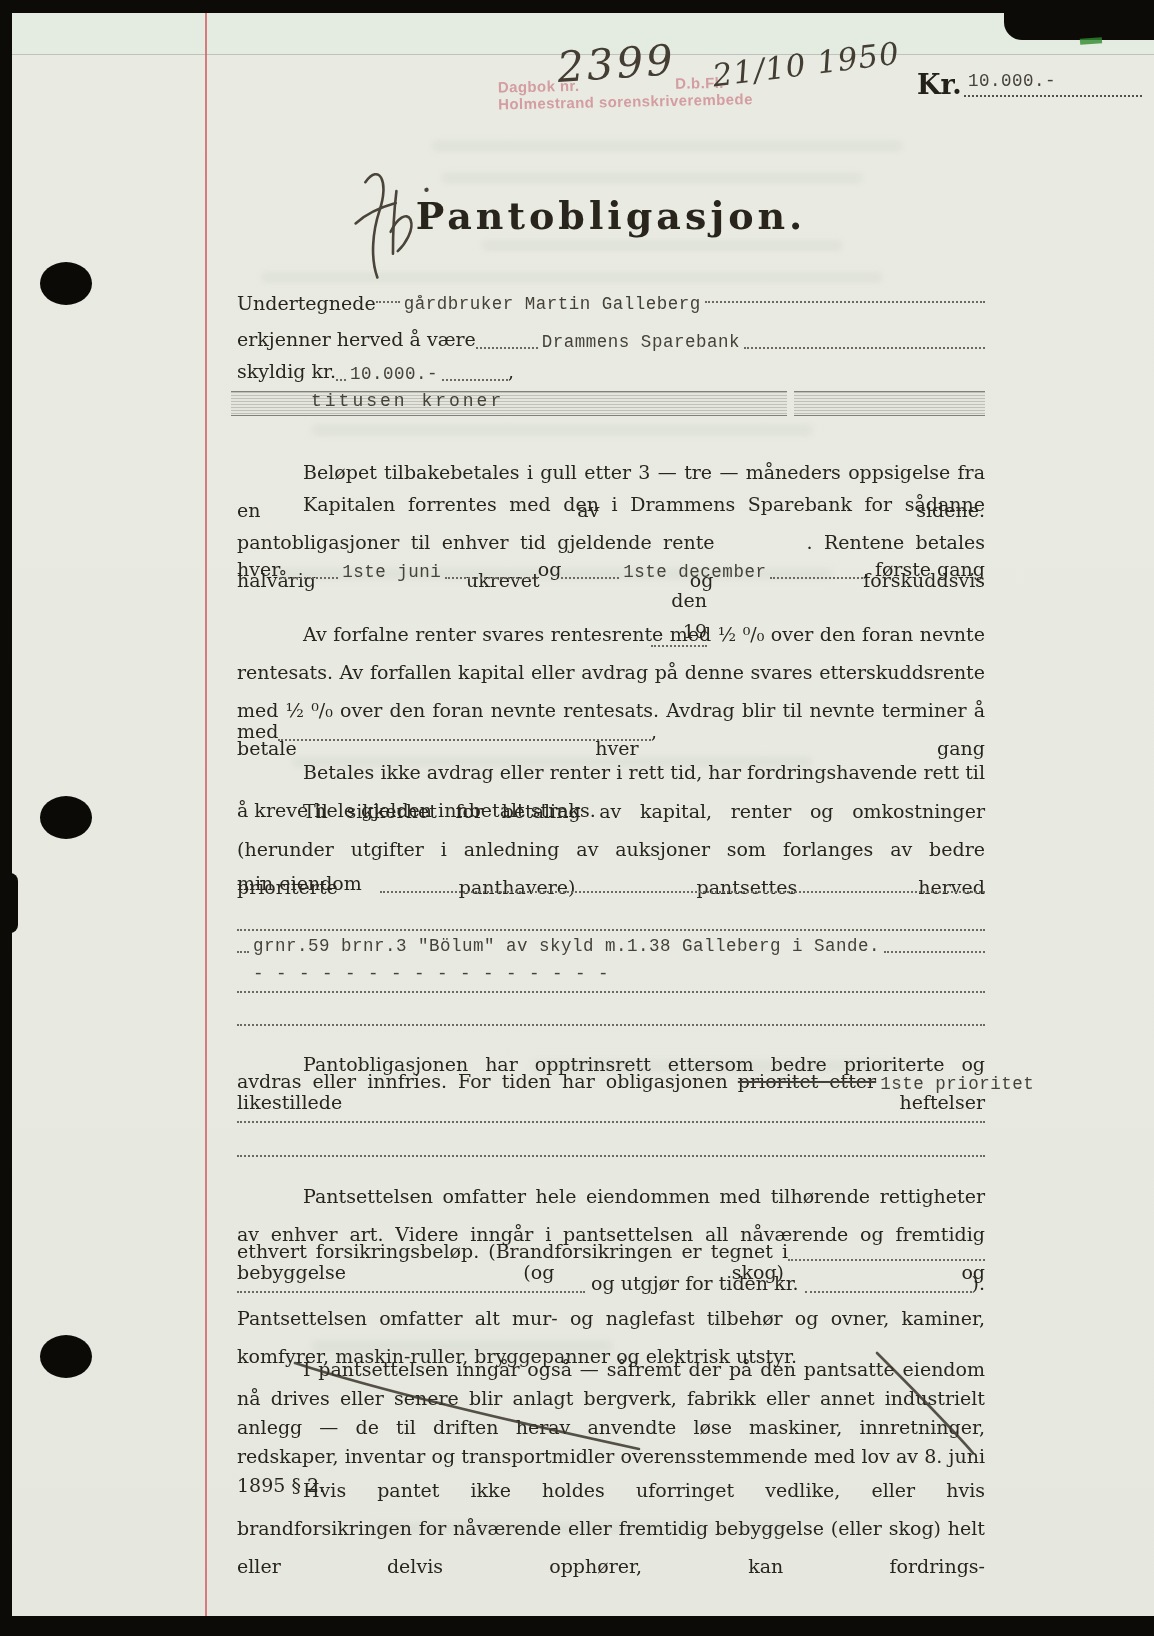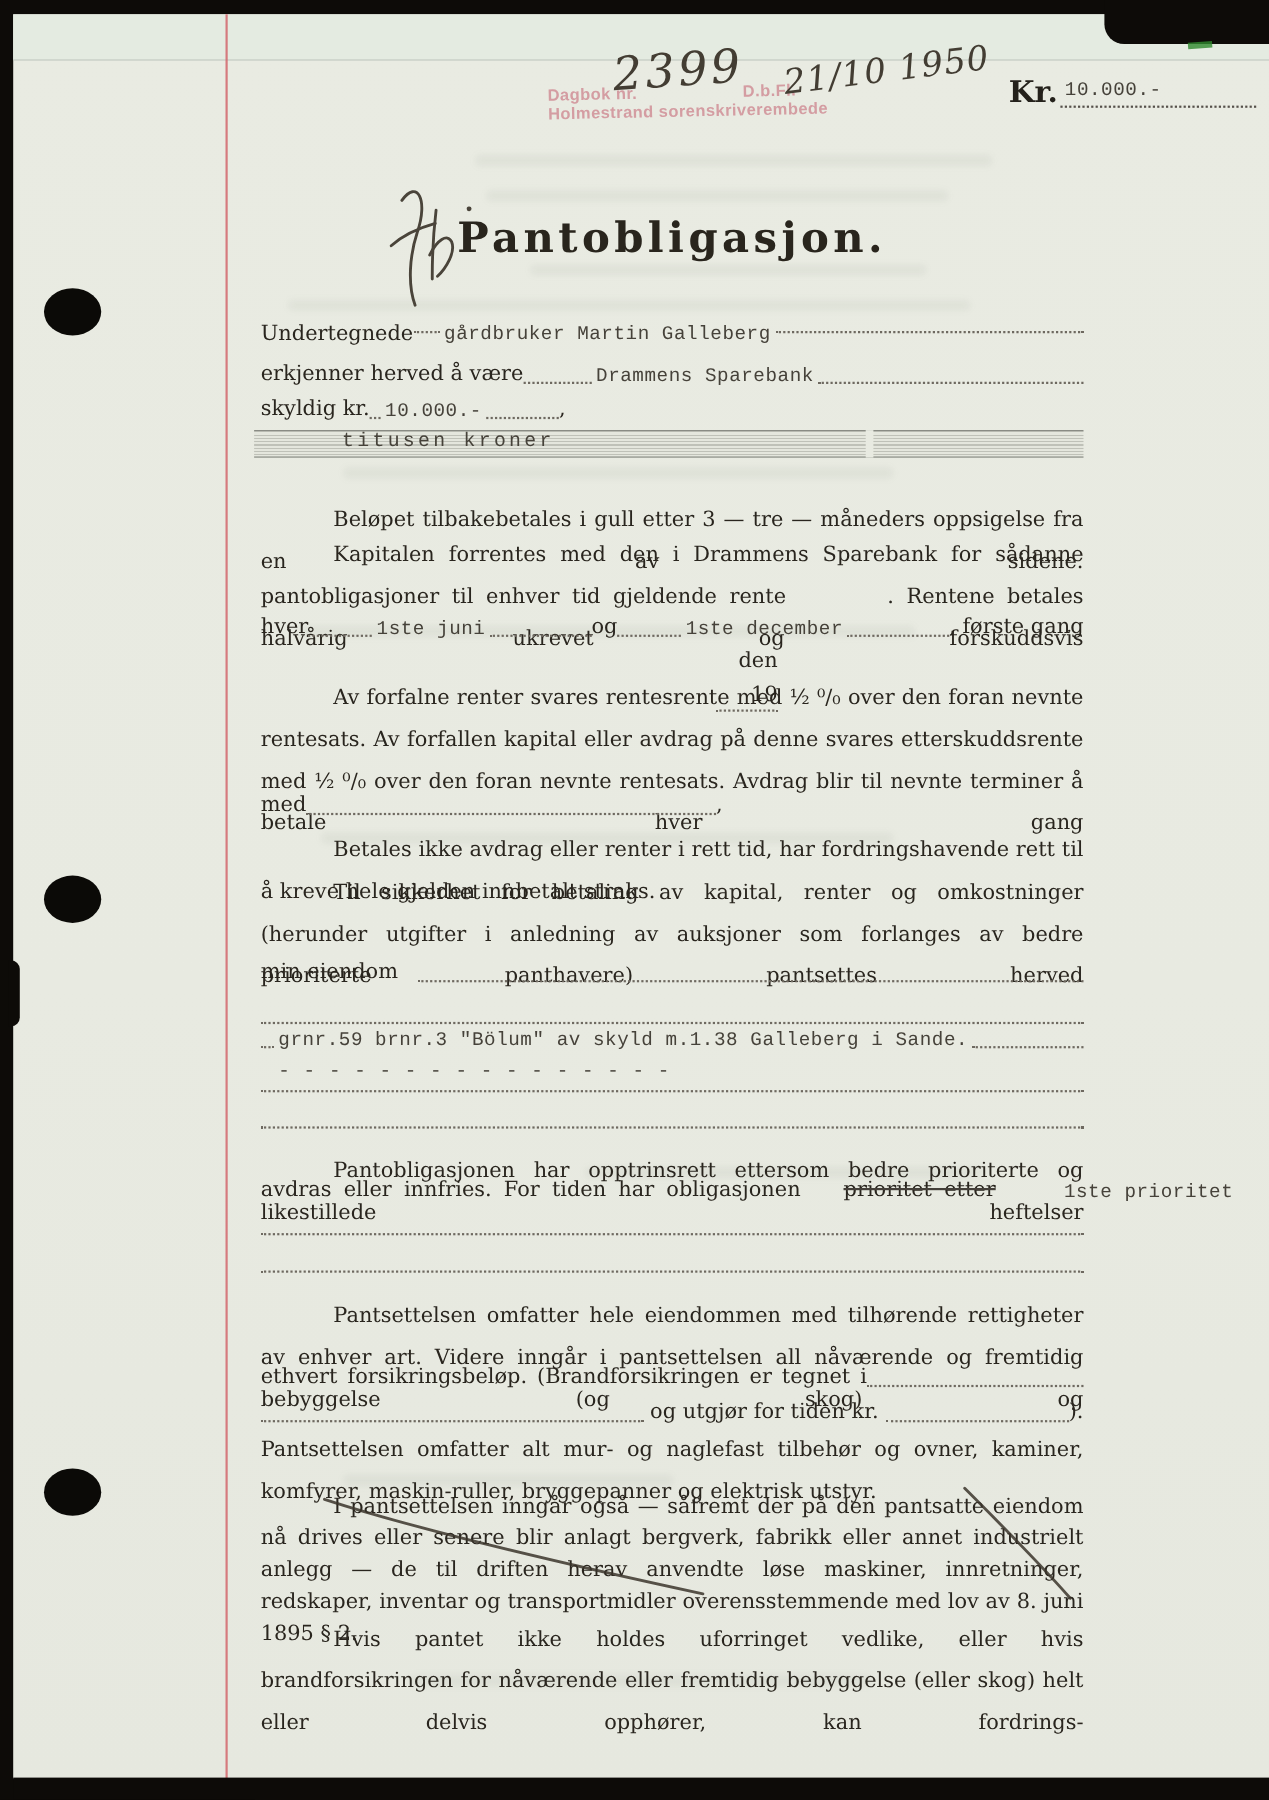--- a/index.html
+++ b/index.html
@@ -68,21 +68,21 @@
   .bar .bar-gap{position:absolute;left:556px;top:-1px;width:7px;height:25px;background:#e8eae1;}
   
   #row-undertegnede{top:275px;align-items:center;} #row-erkjenner{top:308px;} #row-skyldig{top:340px;width:310px;}
   #p-repayment{top:440px;} #p-interest{top:472px;}
   #row-hver{top:538px;} #row-den{top:576px;width:470px;flex-direction:column;}
   #p-compound{top:602px;} #row-med{top:700px;width:420px;}
   #p-default{top:740px;} #p-security{top:779px;}
   #row-min-eiendom{top:852px;} #dot-1{top:916px;}
   #row-property{top:914px;height:30px;} #row-dashes{top:946px;height:26px;}
   #dot-2{top:978px;} #dot-3{top:1011px;}
-  #p-priority{top:1032px;} #row-priority2{top:1052px;height:30px;gap:29px;}
+  #p-priority{top:1032px;} #row-priority2{top:1052px;height:30px;}
   #dot-4{top:1108px;} #dot-5{top:1142px;}
   #p-scope{top:1164px;} #row-brand{top:1220px;} #row-utgjor{top:1252px;}
   #p-fixtures{top:1286px;} #p-industry{top:1342px;line-height:29px;}
   #p-maintenance{top:1458px;}
   .dotline{position:absolute;left:0;width:748px;height:0;border-bottom:2px dotted #6e6960;}
   .strikes{position:absolute;left:0;top:1332px;width:748px;height:150px;pointer-events:none;}
   
   .bottom-bar{position:absolute;left:0;right:0;bottom:-19px;height:20px;background:#0d0b08;}
 </style>
 </head>

